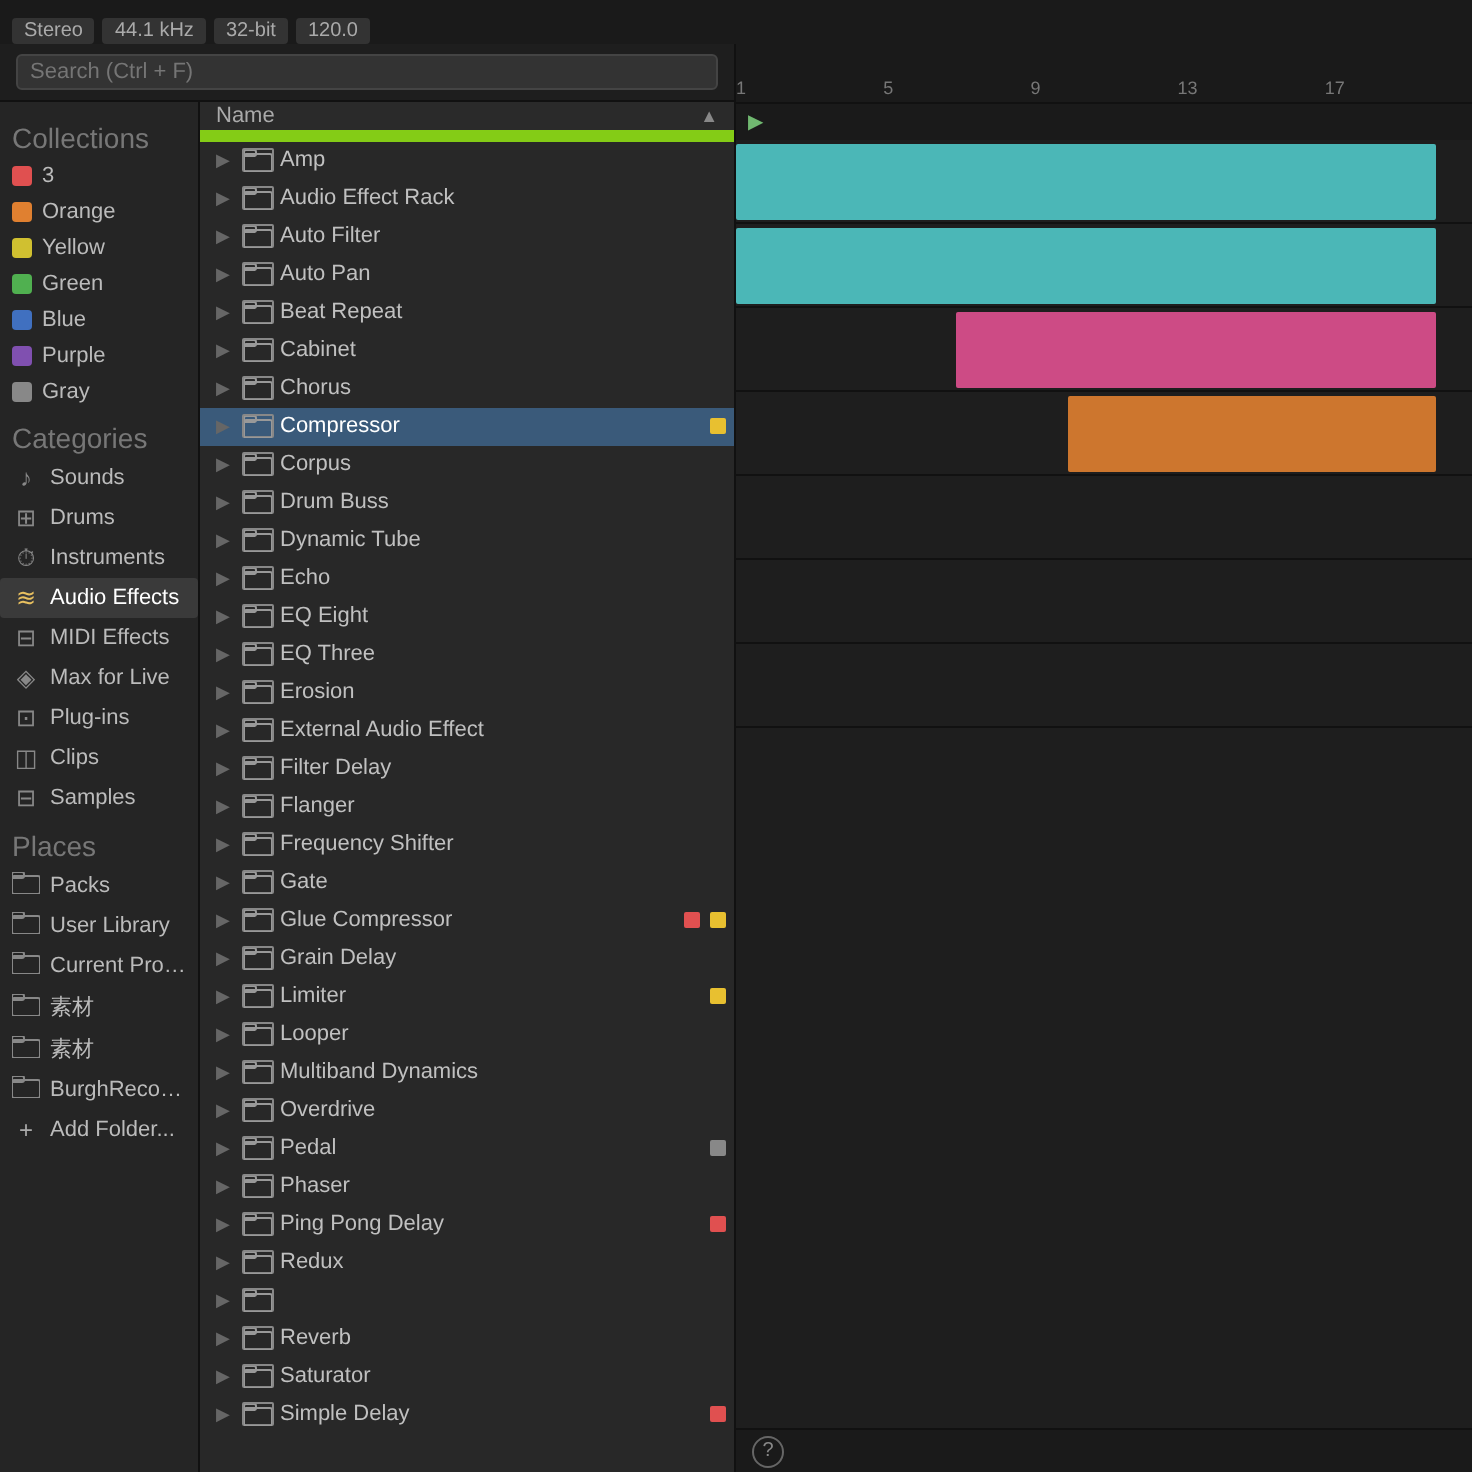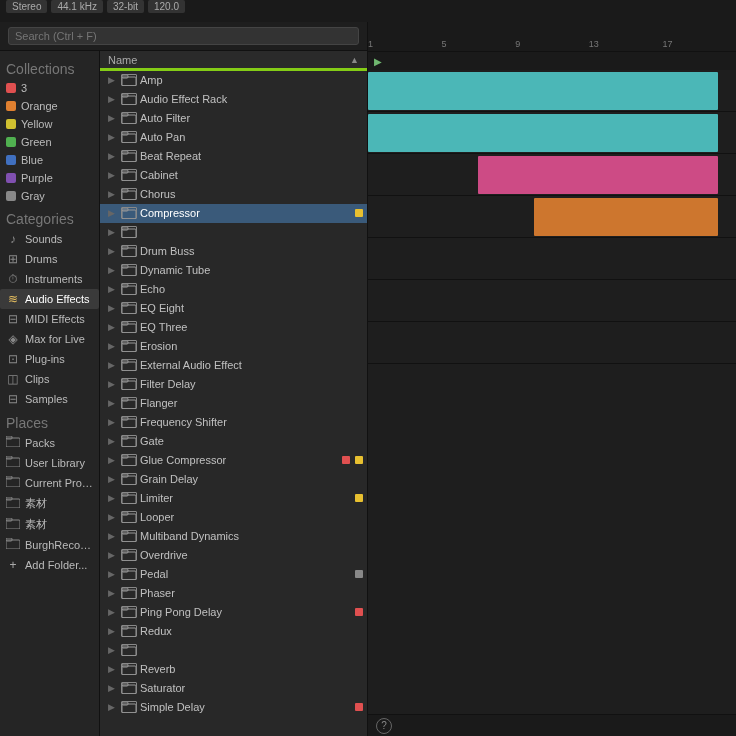--- a/index.html
+++ b/index.html
@@ -13,21 +13,21 @@
       overflow: hidden;
       display: flex;
       flex-direction: column;
     }
 
     
     .top-bar {
       height: 22px;
       background: #1a1a1a;
       display: flex;
-      align-items: flex-start;
+      align-items: flex-end;
       padding: 0 6px;
       gap: 4px;
       flex-shrink: 0;
     }
     .top-bar-segment {
       background: #333;
       border-radius: 2px;
       padding: 1px 6px;
       font-size: 10px;
       color: #aaa;
@@ -121,21 +121,21 @@
     .file-list {
       flex: 1;
       overflow-y: auto;
       background: #282828;
     }
     .file-list-header {
       display: flex;
       align-items: center;
       padding: 2px 8px;
       background: #2a2a2a;
-      border-bottom: 3px solid #84cc16;
+      border-bottom: 6px solid #84cc16;
       font-size: 11px;
       color: #aaa;
       height: 20px;
     }
     .file-list-header-name {
       flex: 1;
     }
     .file-row {
       display: flex;
       align-items: center;
@@ -517,20 +517,21 @@
               <div class="color-badge" style="background: rgb(232, 192, 48);"></div>
             </div>
             <div class="file-row">
               <span class="expand-arrow">▶</span>
               <div class="folder-icon">
                 <svg width="14" height="11" viewBox="0 0 14 11">
                   <rect x="0" y="2" width="14" height="9" rx="1" fill="none" stroke="#999" stroke-width="1"></rect>
                   <rect x="0" y="0" width="6" height="3" rx="1" fill="none" stroke="#999" stroke-width="1"></rect>
                 </svg>
               </div>
+              <span class="file-row-name">Corpus</span>
             </div>
             <div class="file-row">
               <span class="expand-arrow">▶</span>
               <div class="folder-icon">
                 <svg width="14" height="11" viewBox="0 0 14 11">
                   <rect x="0" y="2" width="14" height="9" rx="1" fill="none" stroke="#999" stroke-width="1"></rect>
                   <rect x="0" y="0" width="6" height="3" rx="1" fill="none" stroke="#999" stroke-width="1"></rect>
                 </svg>
               </div>
               <span class="file-row-name">Drum Buss</span>

